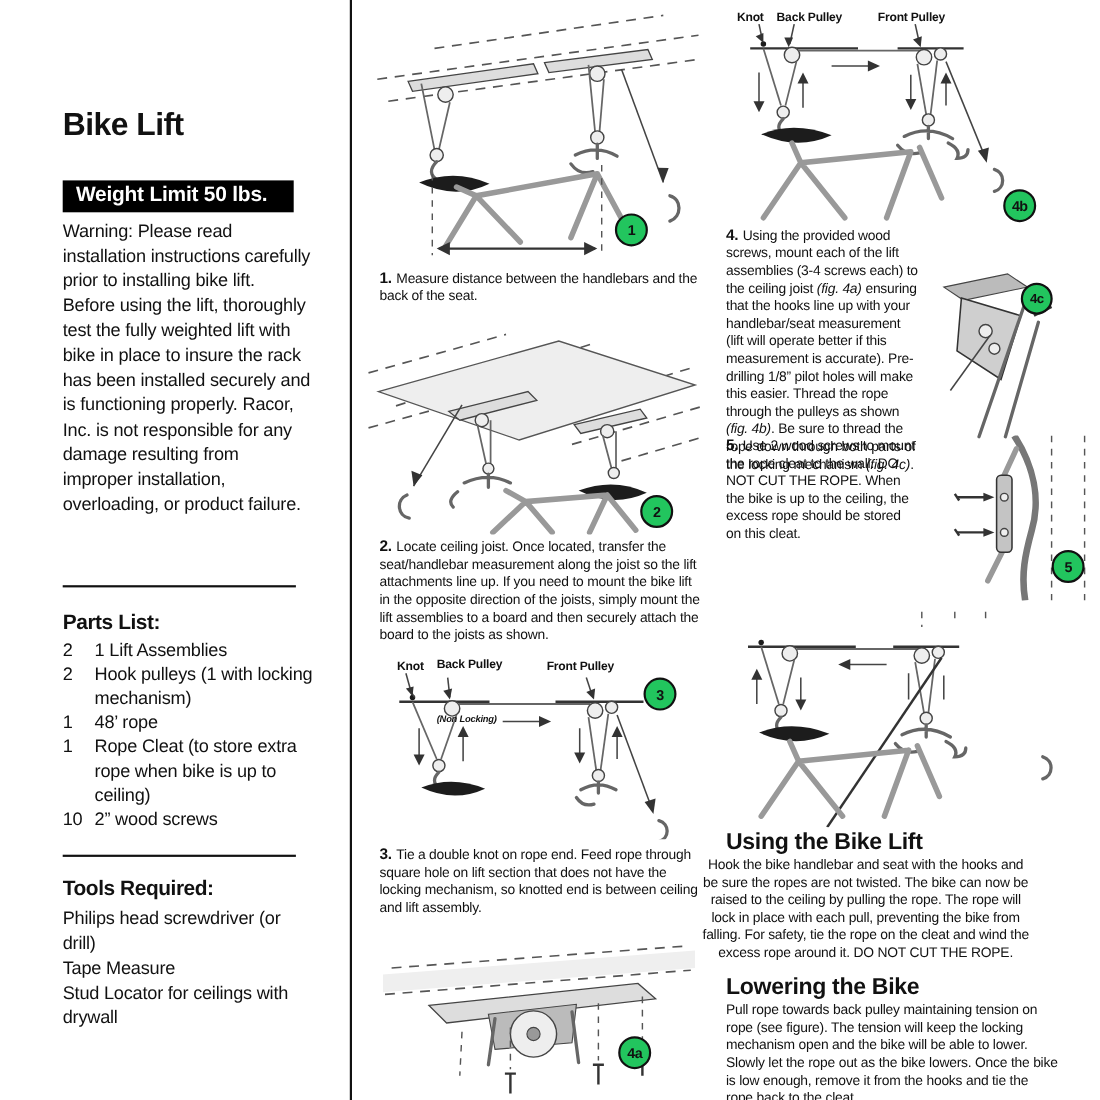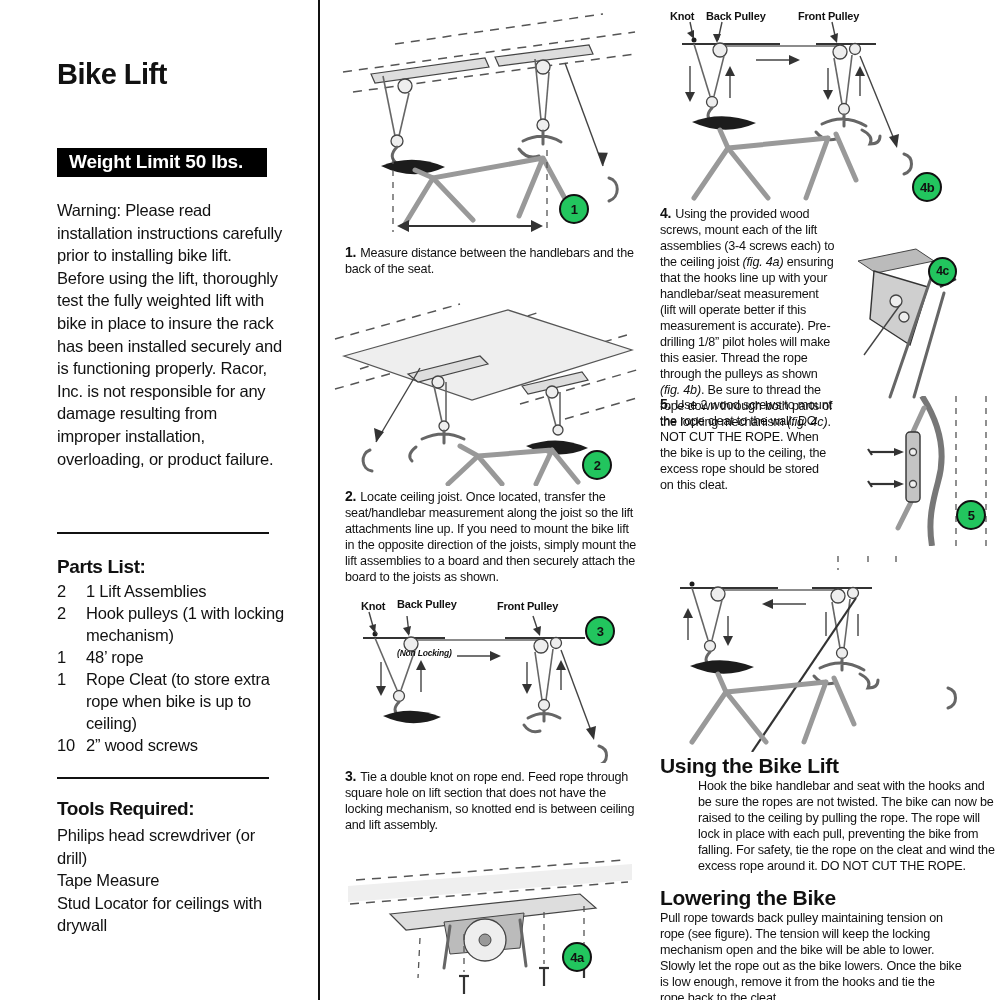--- a/index.html
+++ b/index.html
@@ -1,20 +1,20 @@
 <!DOCTYPE html>
 <html><head>
 <meta charset="utf-8">
 <style>
   html,body{margin:0;padding:0;background:#fff;}
   .page{position:relative;width:1000px;height:1000px;background:#fff;overflow:hidden;
         font-family:"Liberation Sans", sans-serif;color:#111;letter-spacing:-0.2px;}
   .abs{position:absolute;}
   
-  .title{font-size:29px;font-weight:bold;letter-spacing:-0.5px;}
+  .title{font-size:29px;font-weight:bold;letter-spacing:-0.5px;margin-top:40px;}
   .banner{background:#000;color:#fff;font-weight:bold;font-size:19px;padding:3px 10px 4px 12px;width:188px;}
   .body-lg{font-size:16.5px;line-height:1.37;width:226px;}
   .h-left{font-size:19px;font-weight:bold;letter-spacing:-0.4px;}
   .rule{height:0;border-top:2px solid #111;width:212px;}
   .vrule{width:2px;background:#111;top:0;height:1000px;}
   .parts-row{display:flex;font-size:16.5px;line-height:1.33;width:232px;}
   .parts-qty{width:29px;flex:none;}
   
   .step{font-size:12.6px;line-height:1.27;}
   .stepnum{font-weight:bold;font-size:14px;padding-right:4px;}
@@ -50,21 +50,21 @@
 </style>
 </head>
 <body>
 
 <div class="page">
 
   <div class="abs vrule" style="left:318px;"></div>
 
   <div class="abs title" style="left:57px;top:58px;">Bike Lift</div>
 
-  <div class="abs banner" style="left:57px;top:148px;">Weight Limit 50 lbs.</div>
+  <div class="abs banner" style="left:57px;top:164px;">Weight Limit 50 lbs.</div>
 
   <div class="abs body-lg" style="left:57px;top:199px;">Warning:  Please read installation instructions carefully prior to installing bike lift. Before using the lift, thoroughly test the fully weighted lift with bike in place to insure the rack has been installed securely and is functioning properly. Racor, Inc. is not responsible for any damage resulting from improper installation, overloading, or product failure.</div>
 
   <div class="abs rule" style="left:57px;top:532px;"></div>
 
   <div class="abs h-left" style="left:57px;top:556px;">Parts List:</div>
 
   <div class="abs" style="left:57px;top:581px;">
     <div class="parts-row">
       <span class="parts-qty">2</span>
@@ -363,18 +363,18 @@
       <polygon points="68,90 63,80 73,80" class="arr"></polygon>
       <line x1="166" y1="56" x2="166" y2="80" class="ln"></line>
       <line x1="198" y1="80" x2="198" y2="58" class="ln"></line>
       <line x1="196" y1="42" x2="92" y2="196" class="ln2"></line>
       <path d="M58,118 L66,136 L166,126 M66,136 L32,186 M66,136 L106,186 M166,126 L144,186 M174,122 L194,168" class="thick"></path>
       <path d="M288,132 c10,3 10,17 0,20" class="thin"></path>
     </svg>
   </div>
 
   <div class="abs h-sec" style="left:660px;top:754px;">Using the Bike Lift</div>
-  <div class="abs step" style="left:698px;top:779px;width:302px;">Hook the bike handlebar and seat with the hooks and be sure the ropes are not twisted. The bike can now be raised to the ceiling by pulling the rope. The rope will lock in place with each pull, preventing the bike from falling. For safety, tie the rope on the cleat and wind the excess rope around it. DO NOT CUT THE ROPE.</div>
+  <div class="abs step" style="left:636px;top:779px;width:302px;text-align:center;">Hook the bike handlebar and seat with the hooks and be sure the ropes are not twisted. The bike can now be raised to the ceiling by pulling the rope. The rope will lock in place with each pull, preventing the bike from falling. For safety, tie the rope on the cleat and wind the excess rope around it. DO NOT CUT THE ROPE.</div>
 
   <div class="abs h-sec" style="left:660px;top:886px;">Lowering the Bike</div>
   <div class="abs step" style="left:660px;top:911px;width:302px;">Pull rope towards back pulley maintaining tension on rope (see figure). The tension will keep the locking mechanism open and the bike will be able to lower. Slowly let the rope out as the bike lowers. Once the bike is low enough, remove it from the hooks and tie the rope back to the cleat.</div>
 
 </div>
 
 </body></html>

